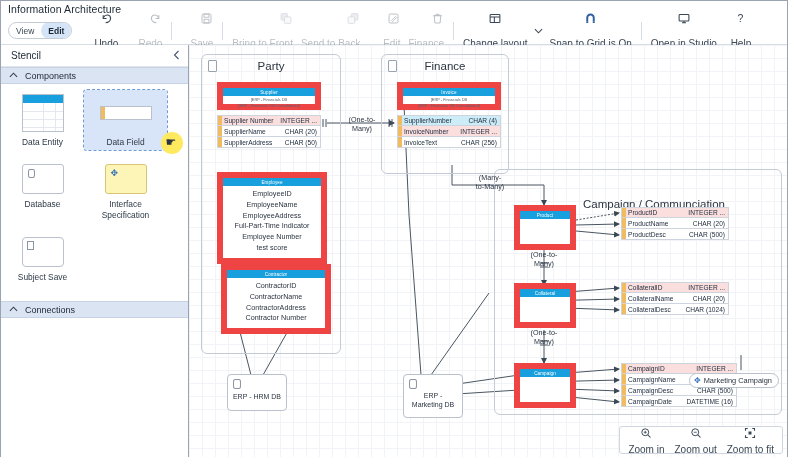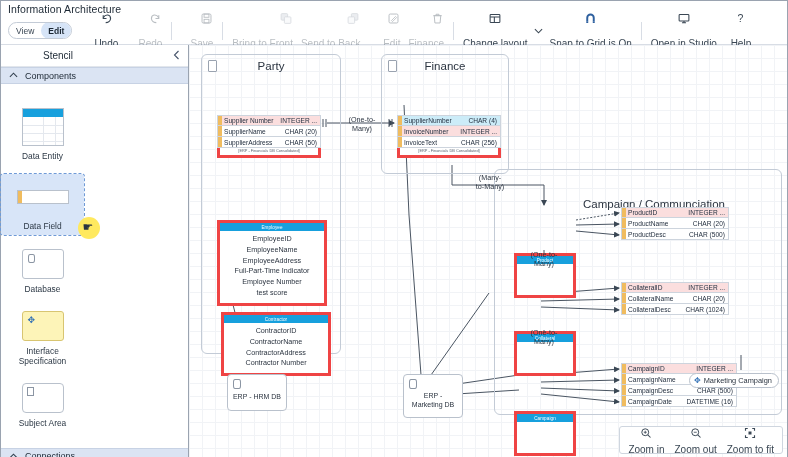--- a/index.html
+++ b/index.html
@@ -69,32 +69,32 @@
   #sidebar {
     position: absolute; left: 0; top: 44px; width: 188px; height: 412px;
     background: #ffffff;
     border-right: 1px solid #9aa3b0;
   }
   #stencil-head {
     height: 22px; display:flex; align-items:center; justify-content:space-between;
     padding: 0 8px 0 10px;
     border-bottom: 1px solid #e2e6ec;
   }
-  #stencil-head .t { font-size: 10px; color:#1b2733;margin-left:32px; }
+  #stencil-head .t { font-size: 10px; color:#1b2733; }
   #stencil-head .collapse { font-size:9px; color:#46546a; cursor:pointer; }
 
   .sec-head {
     height: 17px; background:#dbe4f3; display:flex; align-items:center;
     padding-left: 8px; gap:7px; cursor:pointer;
     border-top: 1px solid #c7d2e4; border-bottom: 1px solid #c7d2e4;
   }
   .sec-head .caret { font-size: 7px; color:#33414f; }
   .sec-head .lbl { font-size: 9px; color:#1b2733; }
 
-  .palette { display:flex; flex-wrap: wrap; padding: 20px 0 2px 0; flex-direction: column; }
+  .palette { display:flex; flex-wrap: wrap; padding: 6px 0 2px 0; }
   .pitem {
     width: 83px; display:flex; flex-direction:column; align-items:center;
     margin-bottom: 10px; cursor: pointer; padding: 4px 2px 3px 2px;
     border-radius:3px; position: relative;
   }
   .pitem.selected { background:#d8e5f8; outline:1px dashed #6f9ad6; }
   .pitem .cap { font-size: 8.4px; color:#2c3845; margin-top:5px; text-align:center; line-height:1.22; }
 
   .shape-entity {
     width: 42px; height: 38px; border:1px solid #b9c1cc; background:#fff;
@@ -165,21 +165,21 @@
   .sa .sa-corner {
     position:absolute; left:6px; top:5px; width:9px; height:12px;
     border:1px solid #9aa3b0; background:#fff; border-radius:1px;
   }
   .sa .sa-title {
     position:absolute; left:0; right:0; top:5px; text-align:center;
     font-size:11.5px; color:#2b3440;
   }
 
   
-  .ent { position:absolute; background:#ffffff; border:3px solid #ef4444;margin-top:48px; }
+  .ent { position:absolute; background:#ffffff; border:6px solid #ef4444; }
   .ent .ehdr {
     background:#17a0dd; color:#ffffff; font-size:4.6px; text-align:center;
     padding:1.5px 0 1px 0; line-height:1.2; letter-spacing:.1px;
   }
   .ent .esub {
     font-size:3.9px; color:#58636f; text-align:center; line-height:1.35; padding-top:1px;
   }
   .ent .ebody { padding: 3px 4px 4px 4px; }
   .ent .erow {
     font-size:7.2px; color:#2b3440; text-align:center; line-height:1.5;
@@ -432,21 +432,21 @@
             <div class="gl">✥</div>
           </div>
         <div class="cap" style="white-space:pre-line">Interface
 Specification</div>
       </div>
 
       <div class="pitem">
         <div class="shape-subject">
             <div class="corner"></div>
           </div>
-        <div class="cap">Subject Area</div>
+        <div class="cap">Subject Save</div>
       </div>
     </div>
 
     <div class="sec-head" style="margin-top:4px">
       <span class="caret">
         <svg width="9" height="6" viewBox="0 0 10 6">
             <path d="M1 5 L5 1 L9 5" fill="none" stroke="#33414f" stroke-width="1.2"></path>
           </svg>
       </span>
       <span class="lbl">Connections</span>

